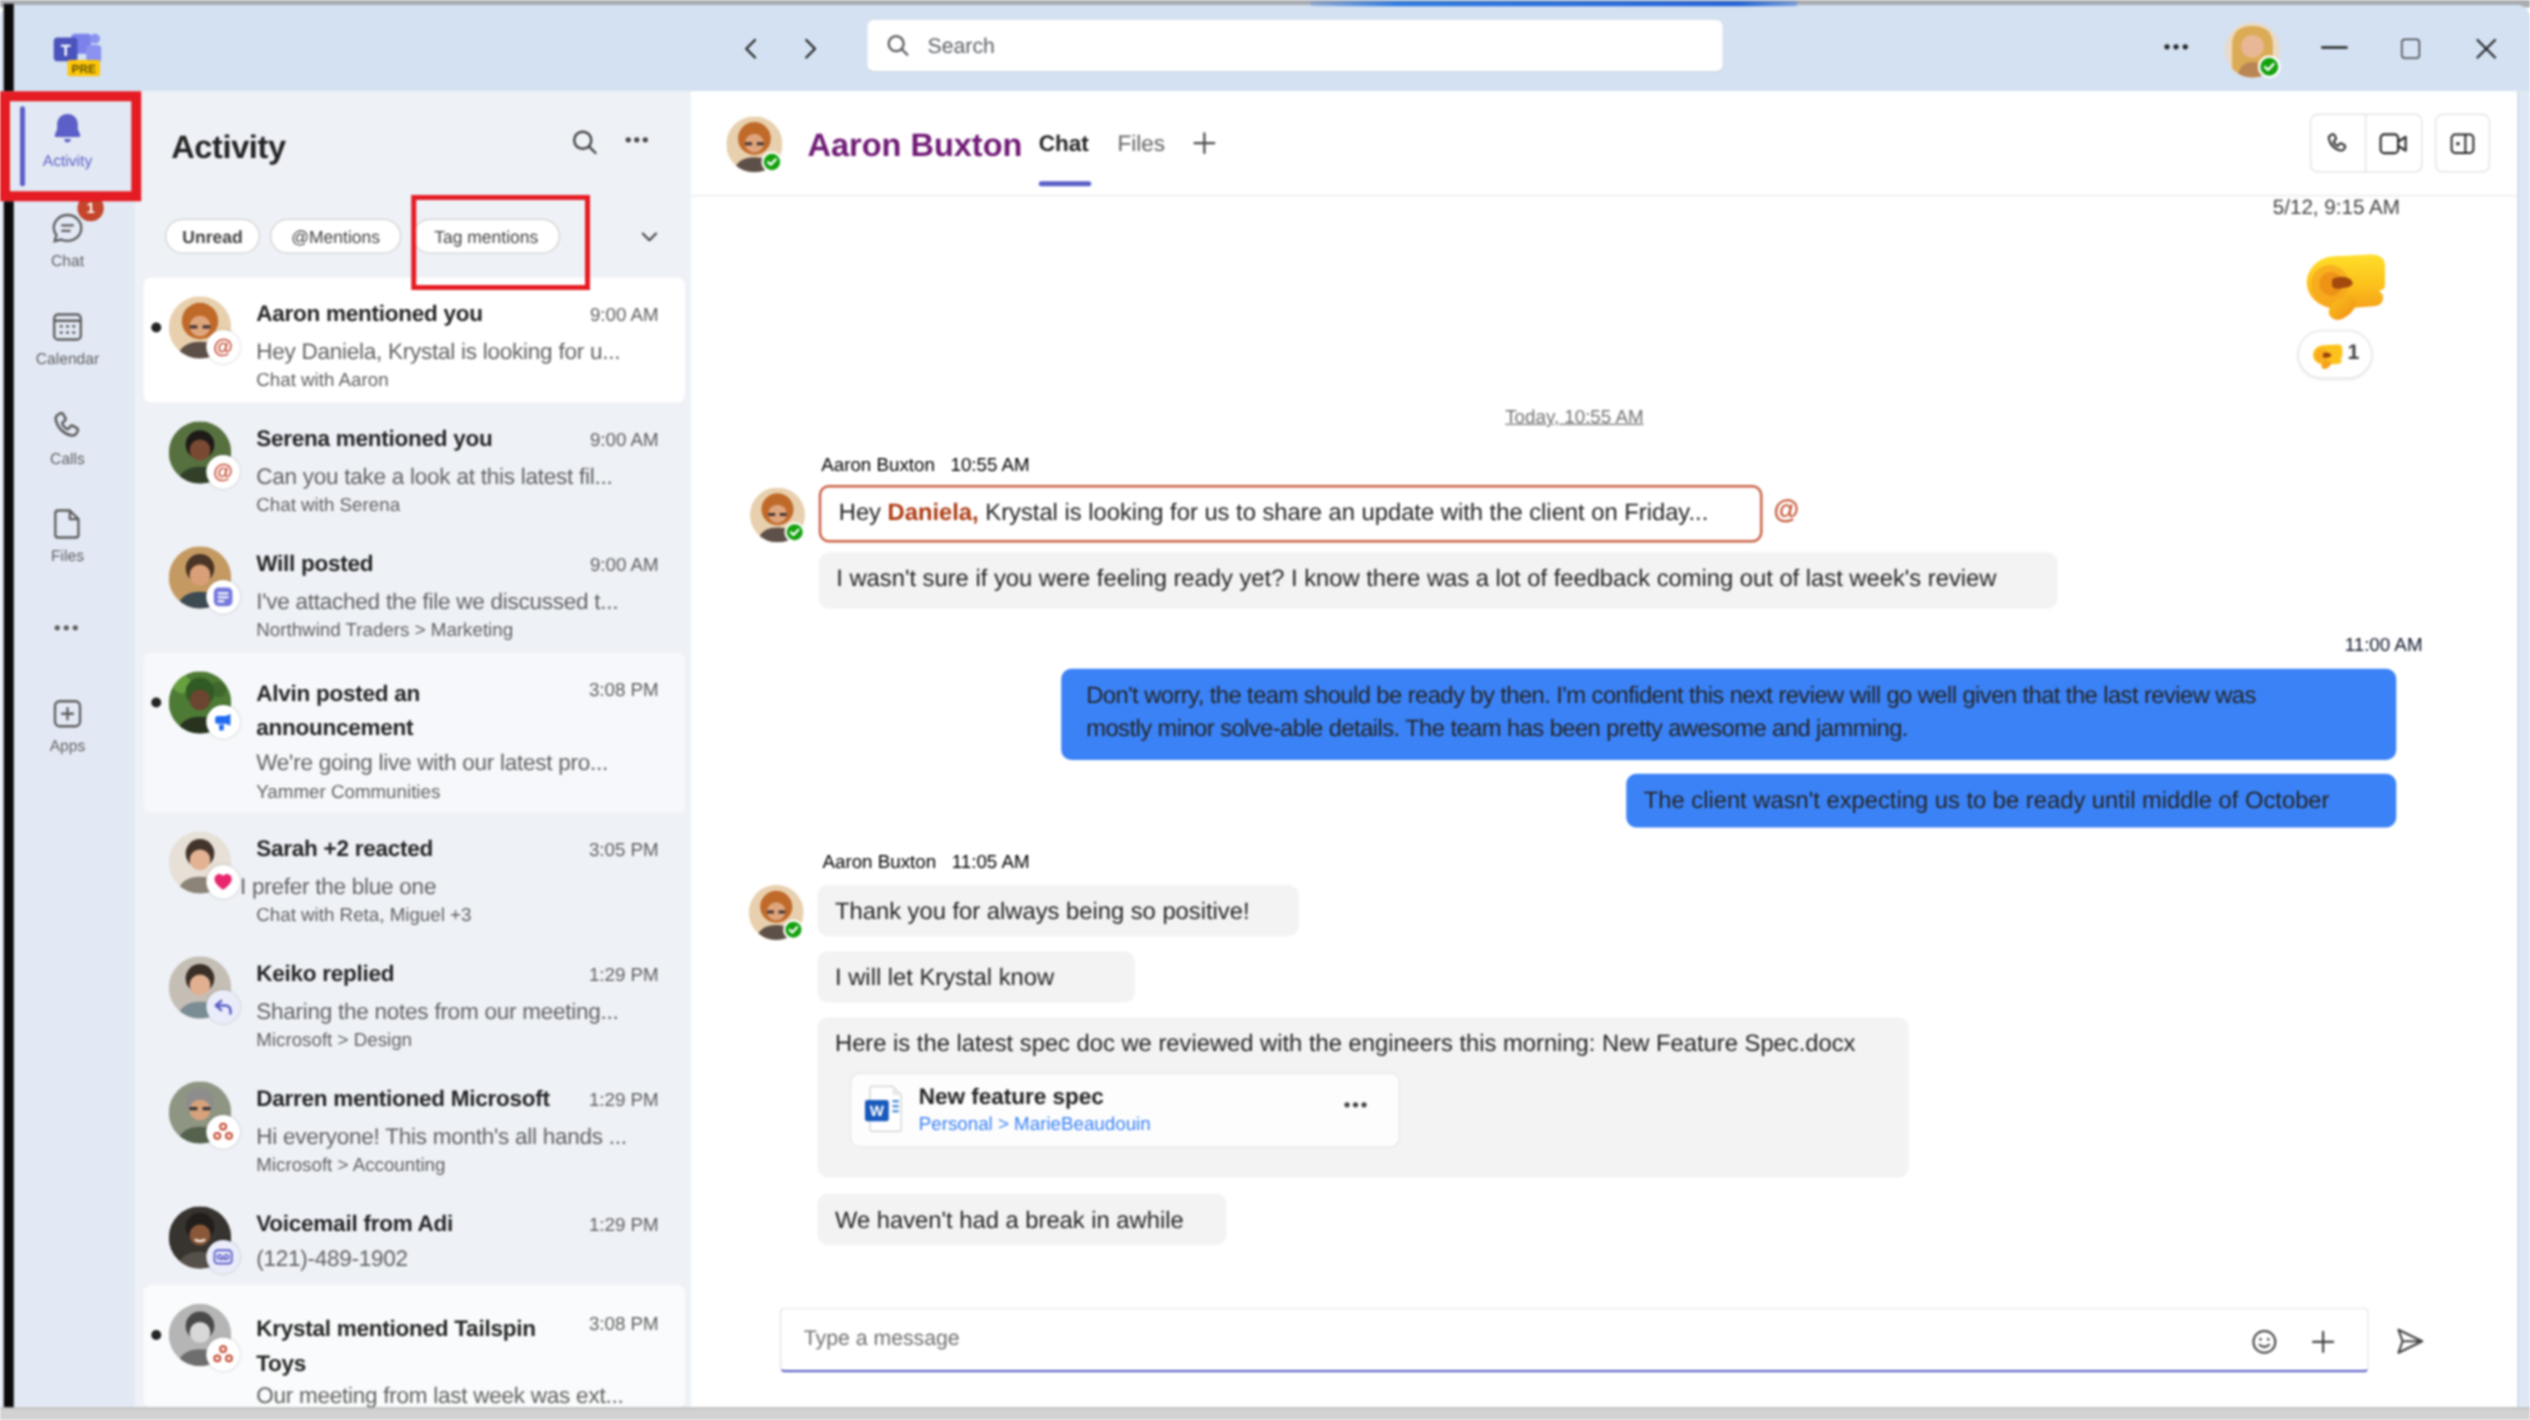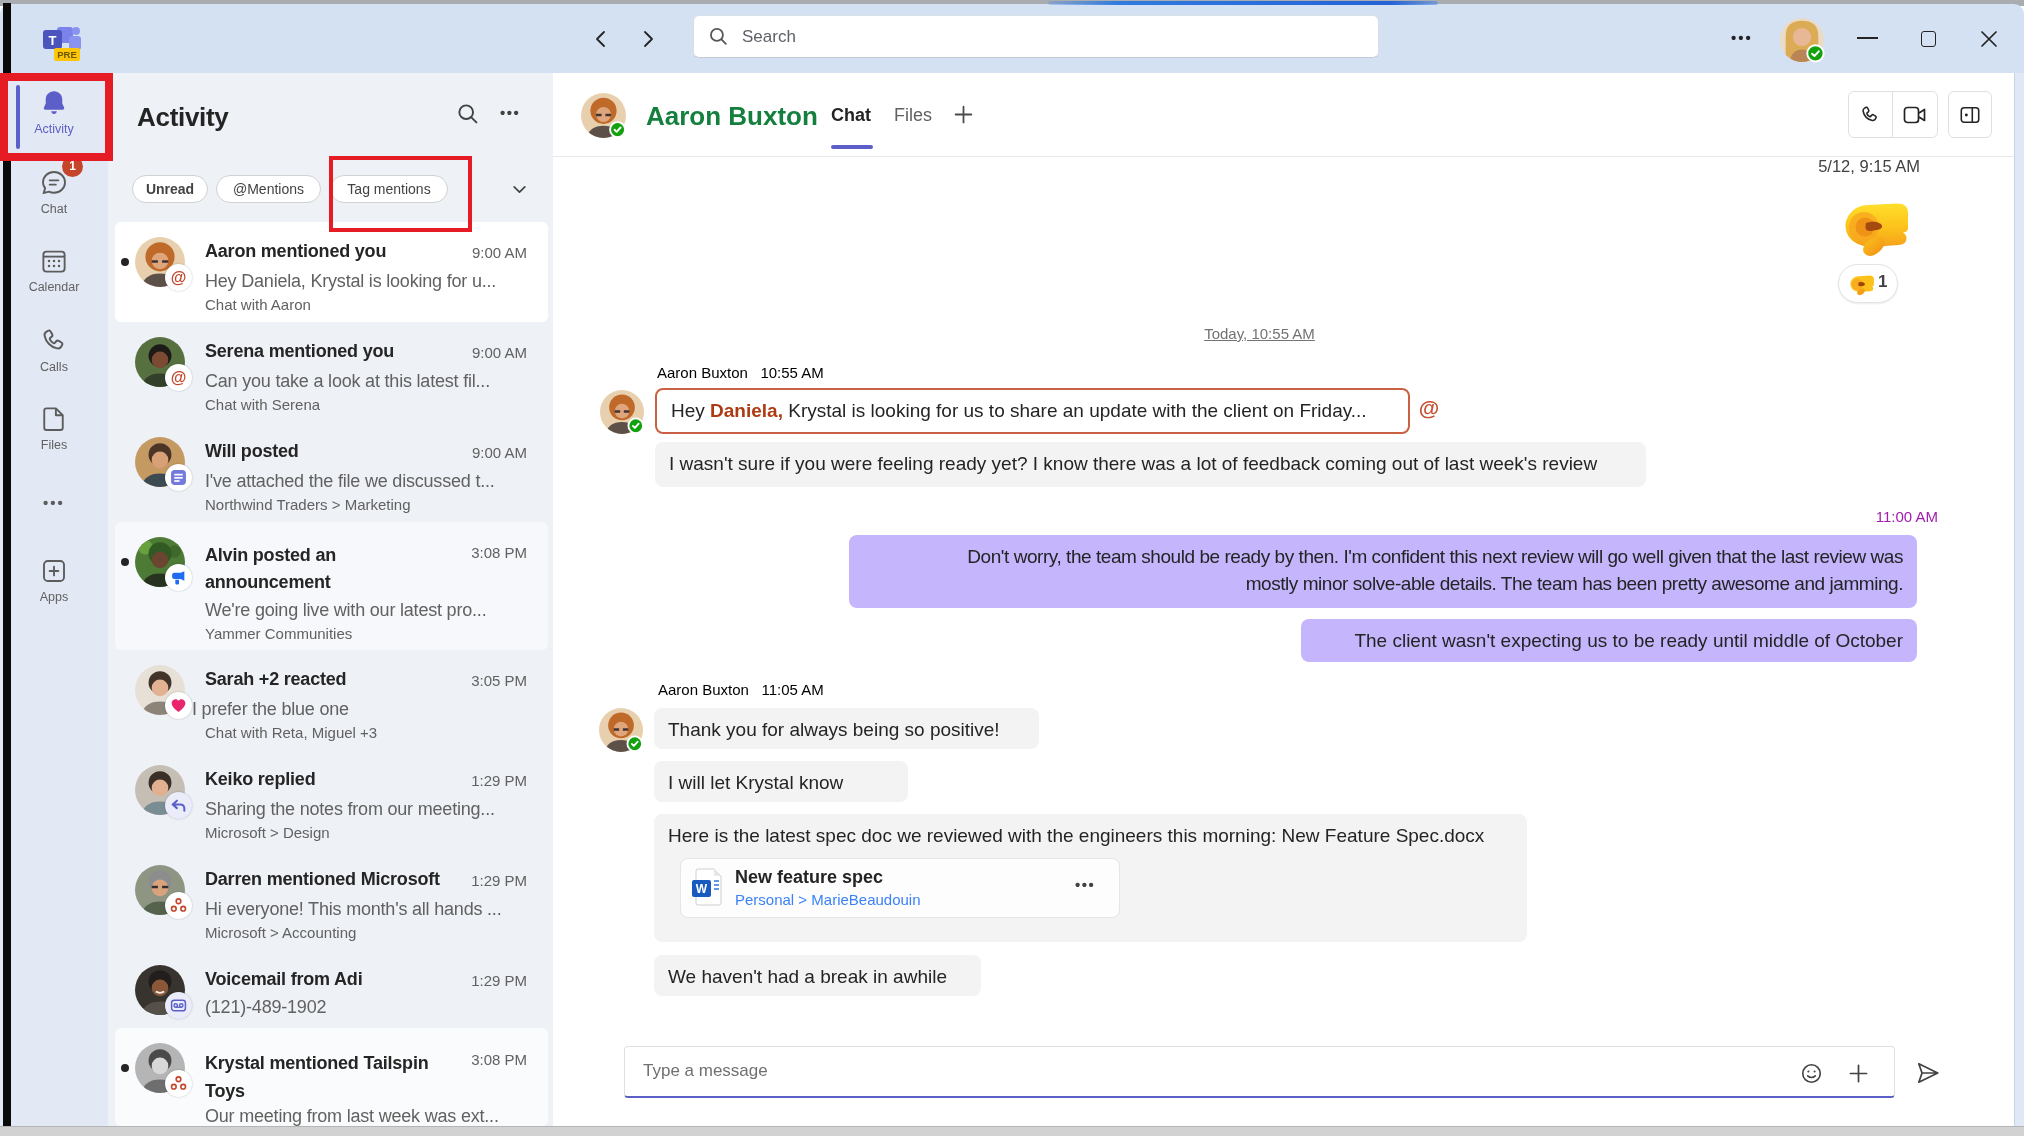--- a/index.html
+++ b/index.html
@@ -24,21 +24,21 @@
   .raillabel { font-size:12.5px; color:#616161; margin-top:4px; }
 
   .chip { position:absolute; height:28px; background:#fff; border:1px solid #d1d1d1; border-radius:14px; font-size:14px; color:#424242; line-height:26px; text-align:center; }
 
   .item-title { font-weight:bold; font-size:18px; color:#252525; white-space:nowrap; letter-spacing:-0.2px; }
   .item-snip { font-size:18px; color:#616161; white-space:nowrap; letter-spacing:-0.2px; }
   .item-sub { font-size:15px; color:#616161; white-space:nowrap; }
   .item-time { position:absolute; font-size:15px; color:#616161; }
 
   .bubble { position:absolute; background:#f3f3f3; border-radius:8px; font-size:19px; color:#242424; line-height:27px; padding:8px 14px; white-space:nowrap; }
-  .bubble.blue { background:#c4b5fd;text-align:right; }
+  .bubble.blue { background:#3b82f6; }
   .nametime { position:absolute; font-size:15px; color:#000000; }
 
   .redbox { position:absolute; border:5px solid #e51c23; }
 </style>
 </head>
 <body>
 <div id="app">
   <div class="abs" id="topgray"></div>
   <div class="abs" id="chrome"></div>
   <div class="abs" id="blueline"></div>
@@ -402,21 +402,21 @@
       <g clip-path="url(#cph)">
           <rect width="48" height="48" fill="#e8d0ae"></rect>
           <circle cx="24" cy="19" r="14" fill="#c06a2a"></circle>
           <circle cx="24" cy="23" r="8" fill="#dfa57c"></circle>
           <path d="M16 23.5 h6 M26 23.5 h6" stroke="#433" stroke-width="2.6"></path>
           <path d="M6 48 Q9 35 24 35 Q39 35 42 48 Z" fill="#5d5048"></path>
         </g>
       <circle cx="39" cy="39" r="8" fill="#13a10e" stroke="#fff" stroke-width="2"></circle>
       <path d="M35.8 39.2 L38 41.4 L42.2 36.8" stroke="#fff" stroke-width="2" fill="none" stroke-linecap="round" stroke-linejoin="round"></path>
     </svg>
-    <div class="abs" style="left:646px; top:101px; font-size:26px; font-weight:bold; color:#15803d;">Aaron Buxton</div>
+    <div class="abs" style="left:646px; top:101px; font-size:26px; font-weight:bold; color:#701a75;">Aaron Buxton</div>
     <div class="abs" style="left:831px; top:105px; font-size:18px; font-weight:bold; color:#242424;">Chat</div>
     <div class="abs" style="left:831px; top:145px; width:42px; height:4px; background:#5b5fc7; border-radius:2px;"></div>
     <div class="abs" style="left:894px; top:105px; font-size:18px; color:#616161;">Files</div>
     <svg class="abs" style="left:953px; top:104px;" width="21" height="21" viewBox="0 0 20 20">
         <path d="M10 2.5 V17.5 M2.5 10 H17.5" stroke="#4a4a4a" stroke-width="1.7" stroke-linecap="round"></path>
       </svg>
 
     <div class="abs" style="left:1848px; top:91px; width:90px; height:47px; background:#fff; border:1px solid #e0e0e0; border-radius:6px;"></div>
     <div class="abs" style="left:1892px; top:92px; width:1px; height:45px; background:#e0e0e0;"></div>
     <svg class="abs" style="left:1859px; top:104px;" width="22" height="22" viewBox="0 0 24 24">
@@ -480,21 +480,21 @@
           <path d="M16 23.5 h6 M26 23.5 h6" stroke="#433" stroke-width="2.6"></path>
           <path d="M6 48 Q9 35 24 35 Q39 35 42 48 Z" fill="#5d5048"></path>
         </g>
       <circle cx="39" cy="39" r="8" fill="#13a10e" stroke="#fff" stroke-width="2"></circle>
       <path d="M35.8 39.2 L38 41.4 L42.2 36.8" stroke="#fff" stroke-width="2" fill="none" stroke-linecap="round" stroke-linejoin="round"></path>
     </svg>
     <div class="bubble" style="left:655px; top:388px; width:755px; height:46px; background:#fff; border:2px solid #cb6144; line-height:25px;">Hey <span style="color:#ad3a12; font-weight:bold;">Daniela,</span> Krystal is looking for us to share an update with the client on Friday...</div>
     <div class="abs" style="left:1415px; top:394px; width:28px; height:28px; color:#c4502e; font-size:21px; font-weight:bold; text-align:center; line-height:28px;">@</div>
     <div class="bubble" style="left:655px; top:442px; width:991px; height:45px;">I wasn't sure if you were feeling ready yet? I know there was a lot of feedback coming out of last week's review</div>
 
-    <div class="abs" style="left:1700px; top:508px; width:238px; text-align:right; font-size:15px; color:#a21caf;">11:00 AM</div>
+    <div class="abs" style="left:1700px; top:508px; width:238px; text-align:right; font-size:15px; color:#0f172a;">11:00 AM</div>
     <div class="bubble blue" style="left:849px; top:535px; width:1068px; height:73px; letter-spacing:-0.45px; padding-left:20px;">Don't worry, the team should be ready by then. I'm confident this next review will go well given that the last review was<br>mostly minor solve-able details. The team has been pretty awesome and jamming.</div>
     <div class="bubble blue" style="left:1301px; top:619px; width:616px; height:43px;">The client wasn't expecting us to be ready until middle of October</div>
 
     <div class="nametime" style="left:658px; top:681px;">Aaron Buxton&nbsp;&nbsp; 11:05 AM</div>
     <svg class="abs" style="left:599px; top:708px;" width="44" height="44" viewBox="0 0 48 48">
       <defs>
           <clipPath id="cpm2">
             <circle cx="24" cy="24" r="24"></circle>
           </clipPath>
         </defs>

